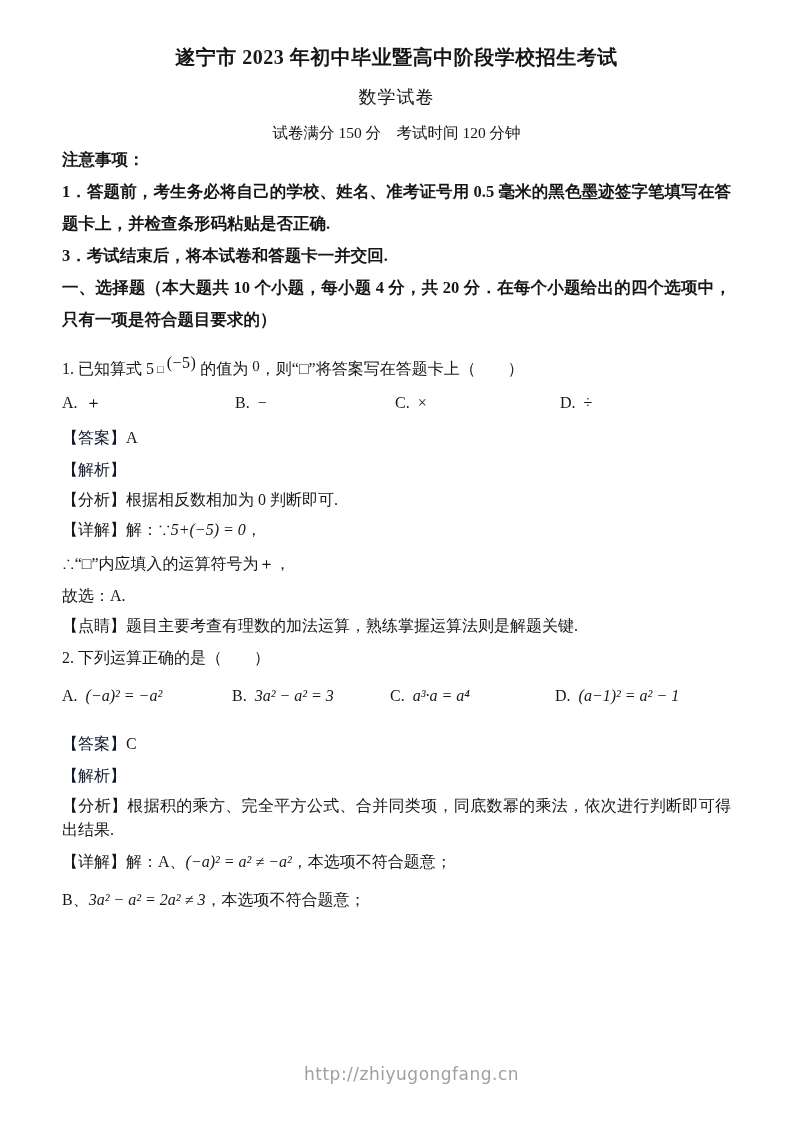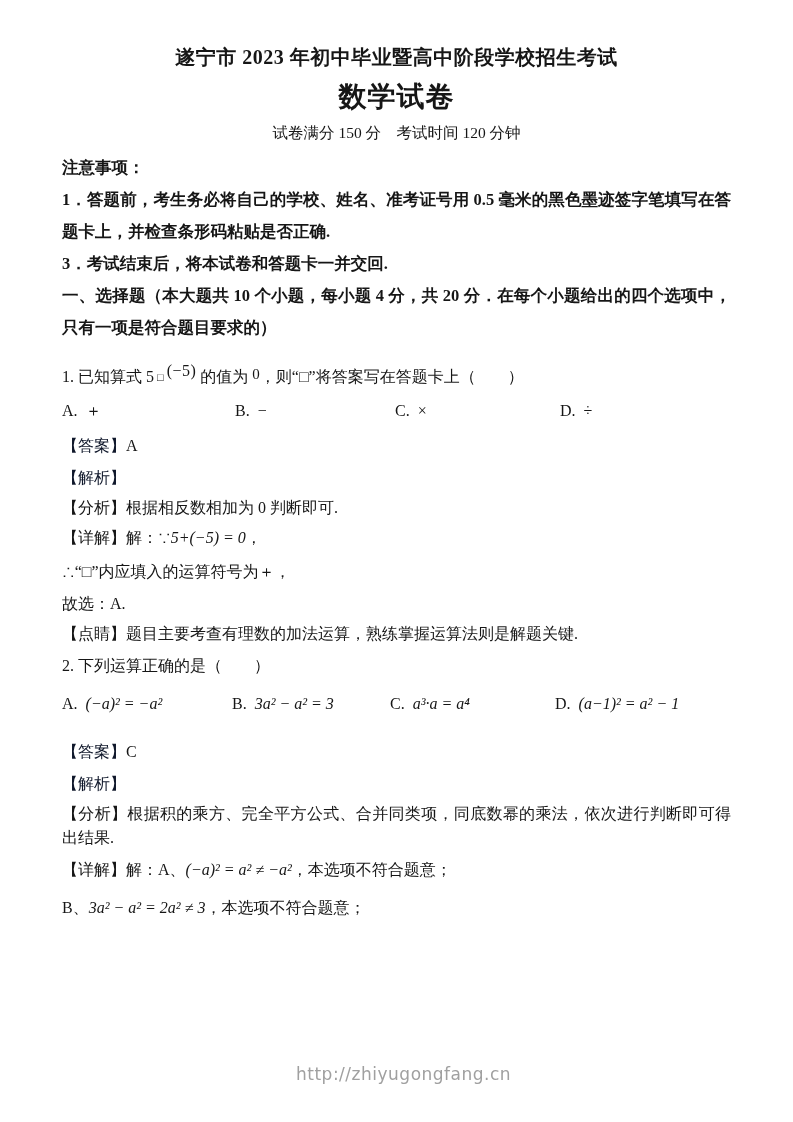--- a/index.html
+++ b/index.html
@@ -4,41 +4,41 @@
 <style>
   html,body{margin:0;padding:0;background:#ffffff;}
   body{
     width:793px;height:1122px;position:relative;overflow:hidden;
     font-family:"Liberation Serif","DejaVu Serif",serif;
     color:#161616;
   }
   .page{padding:44px 62px 0 62px;}
   .t-center{text-align:center;}
   .title1{font-size:20px;font-weight:bold;line-height:26px;margin:0;letter-spacing:0.5px;}
-  .title2{font-size:28px;font-weight:bold;line-height:26px;margin:14px 0 0;letter-spacing:1px;}
+  .title2{font-size:18px;font-weight:normal;line-height:26px;margin:14px 0 0;letter-spacing:1px;}
   .meta{font-size:15.5px;font-weight:normal;line-height:22px;margin:12px 0 0;}
   .bold{font-weight:bold;}
   .doc{font-size:16.5px;line-height:32px;margin:0;text-align:justify;}
-  .doc.head{margin-top:8px;}
+  .doc.head{}
   .stem{font-size:16px;line-height:30px;margin:12px 0 0;text-align:justify;}
   .ans{font-size:16px;line-height:24px;margin:10px 0 0;text-align:justify;}
   .m6{margin-top:6px;} .m8{margin-top:8px;} .m10{margin-top:10px;}
   .m14{margin-top:14px;} .m22{margin-top:22px;}
   .blue{color:#0f172a;}
   .math{font-style:italic;font-family:"Liberation Serif","DejaVu Serif",serif;}
   .math-up{font-style:normal;}
   .box{font-size:11px;vertical-align:1px;margin:0 3px;}
   .supg{font-size:16px;vertical-align:6px;letter-spacing:0.5px;}
   .raised{vertical-align:3px;font-size:15px;}
   .opts{display:grid;margin-top:6px;font-size:16px;line-height:26px;}
   .opts1{grid-template-columns:173px 160px 165px auto;}
   .opts2{grid-template-columns:170px 158px 165px auto;line-height:28px;margin-top:12px;}
   .opt-label{margin-right:8px;}
   .watermark{
-    position:absolute;left:296px;top:1064px;
+    position:absolute;left:304px;top:1064px;
     font-family:"DejaVu Sans","Liberation Sans",sans-serif;
     font-size:17px;color:#a0a0a0;letter-spacing:0.5px;
   }
 </style>
 </head>
 <body>
 
 <div class="page">
 
   <p class="title1 t-center">遂宁市 2023 年初中毕业暨高中阶段学校招生考试</p>

